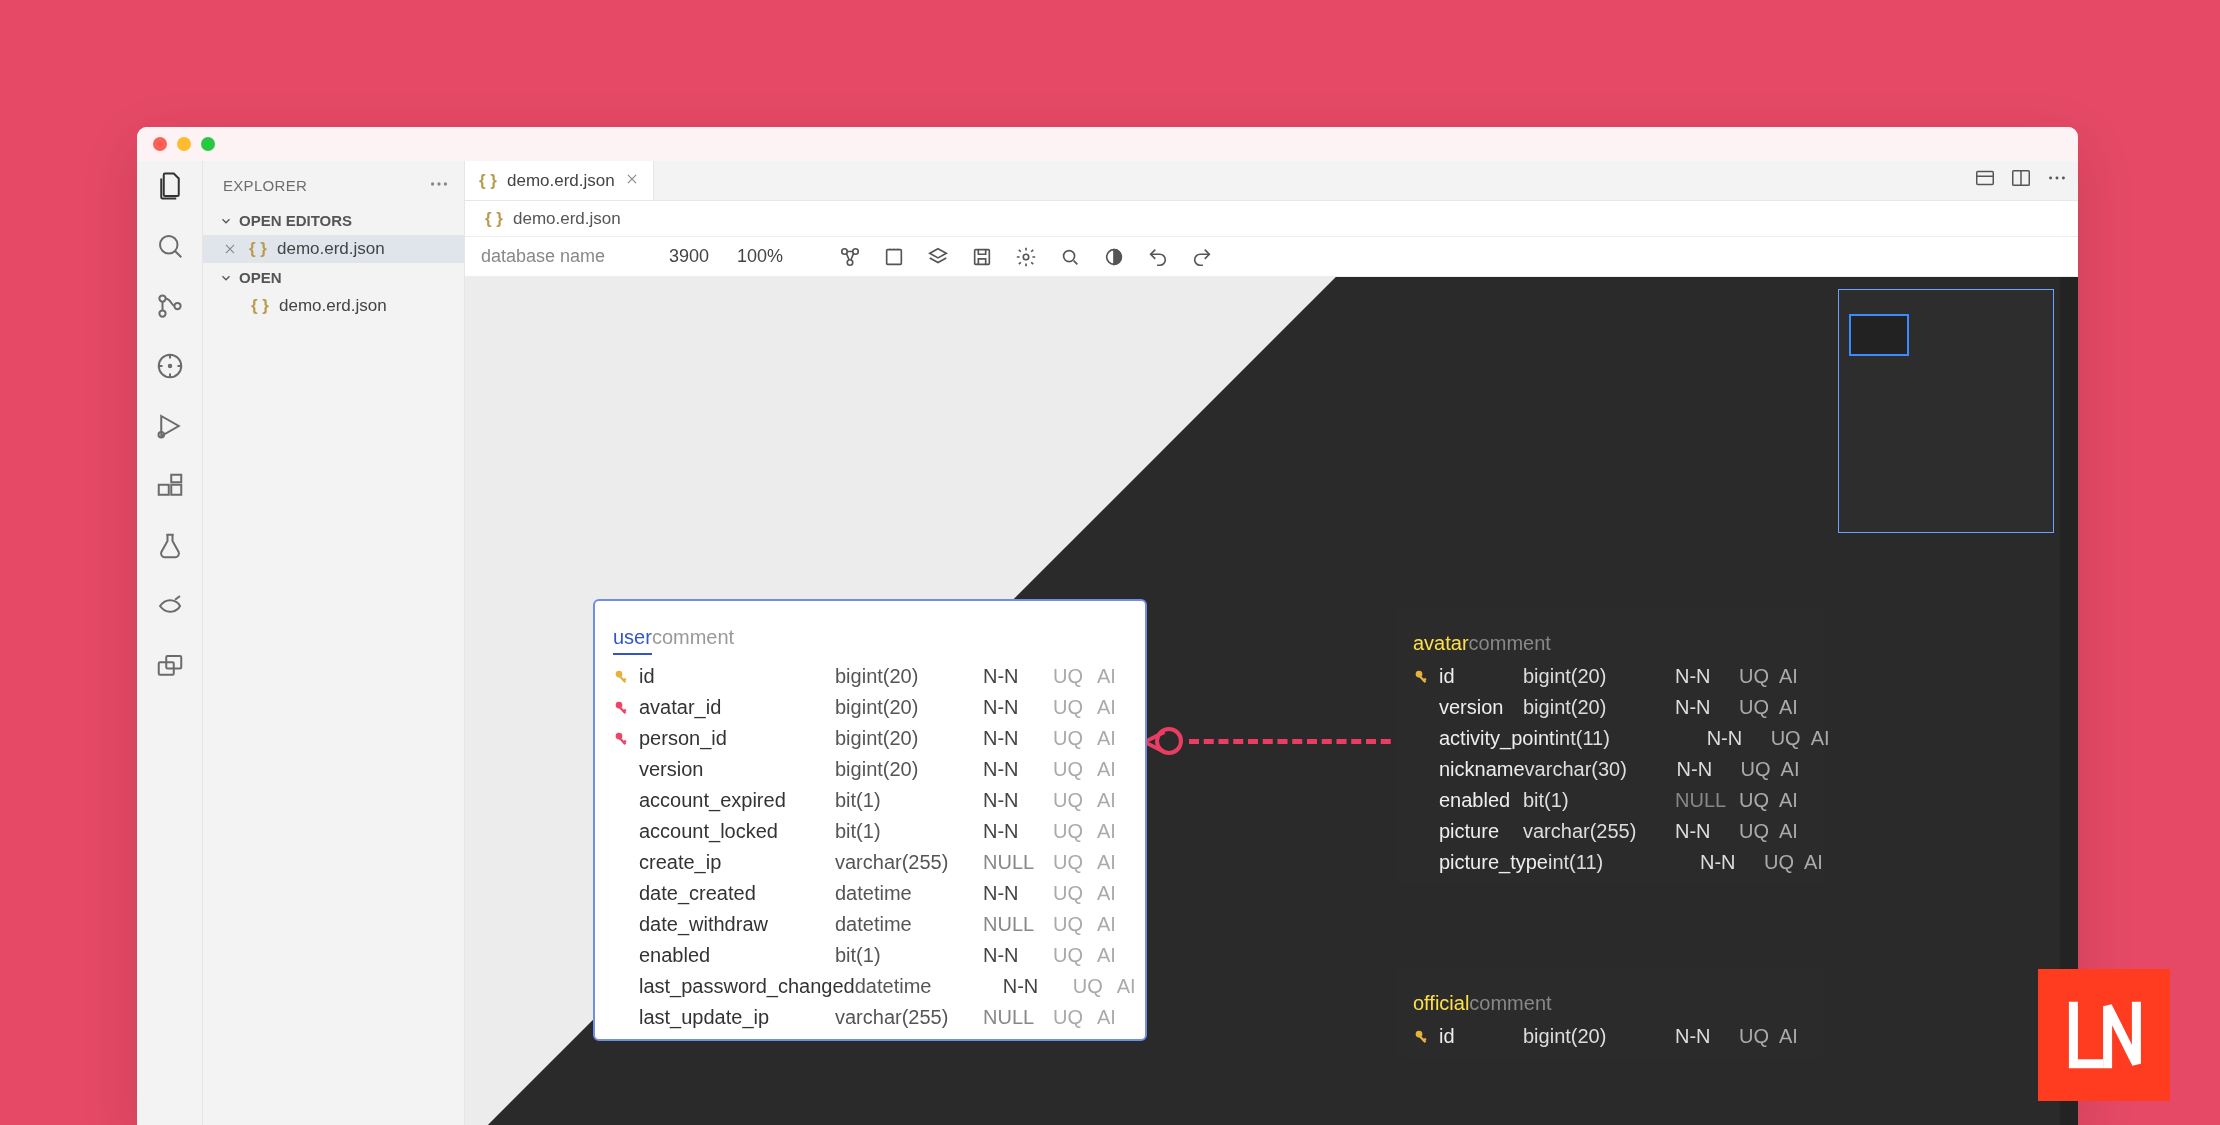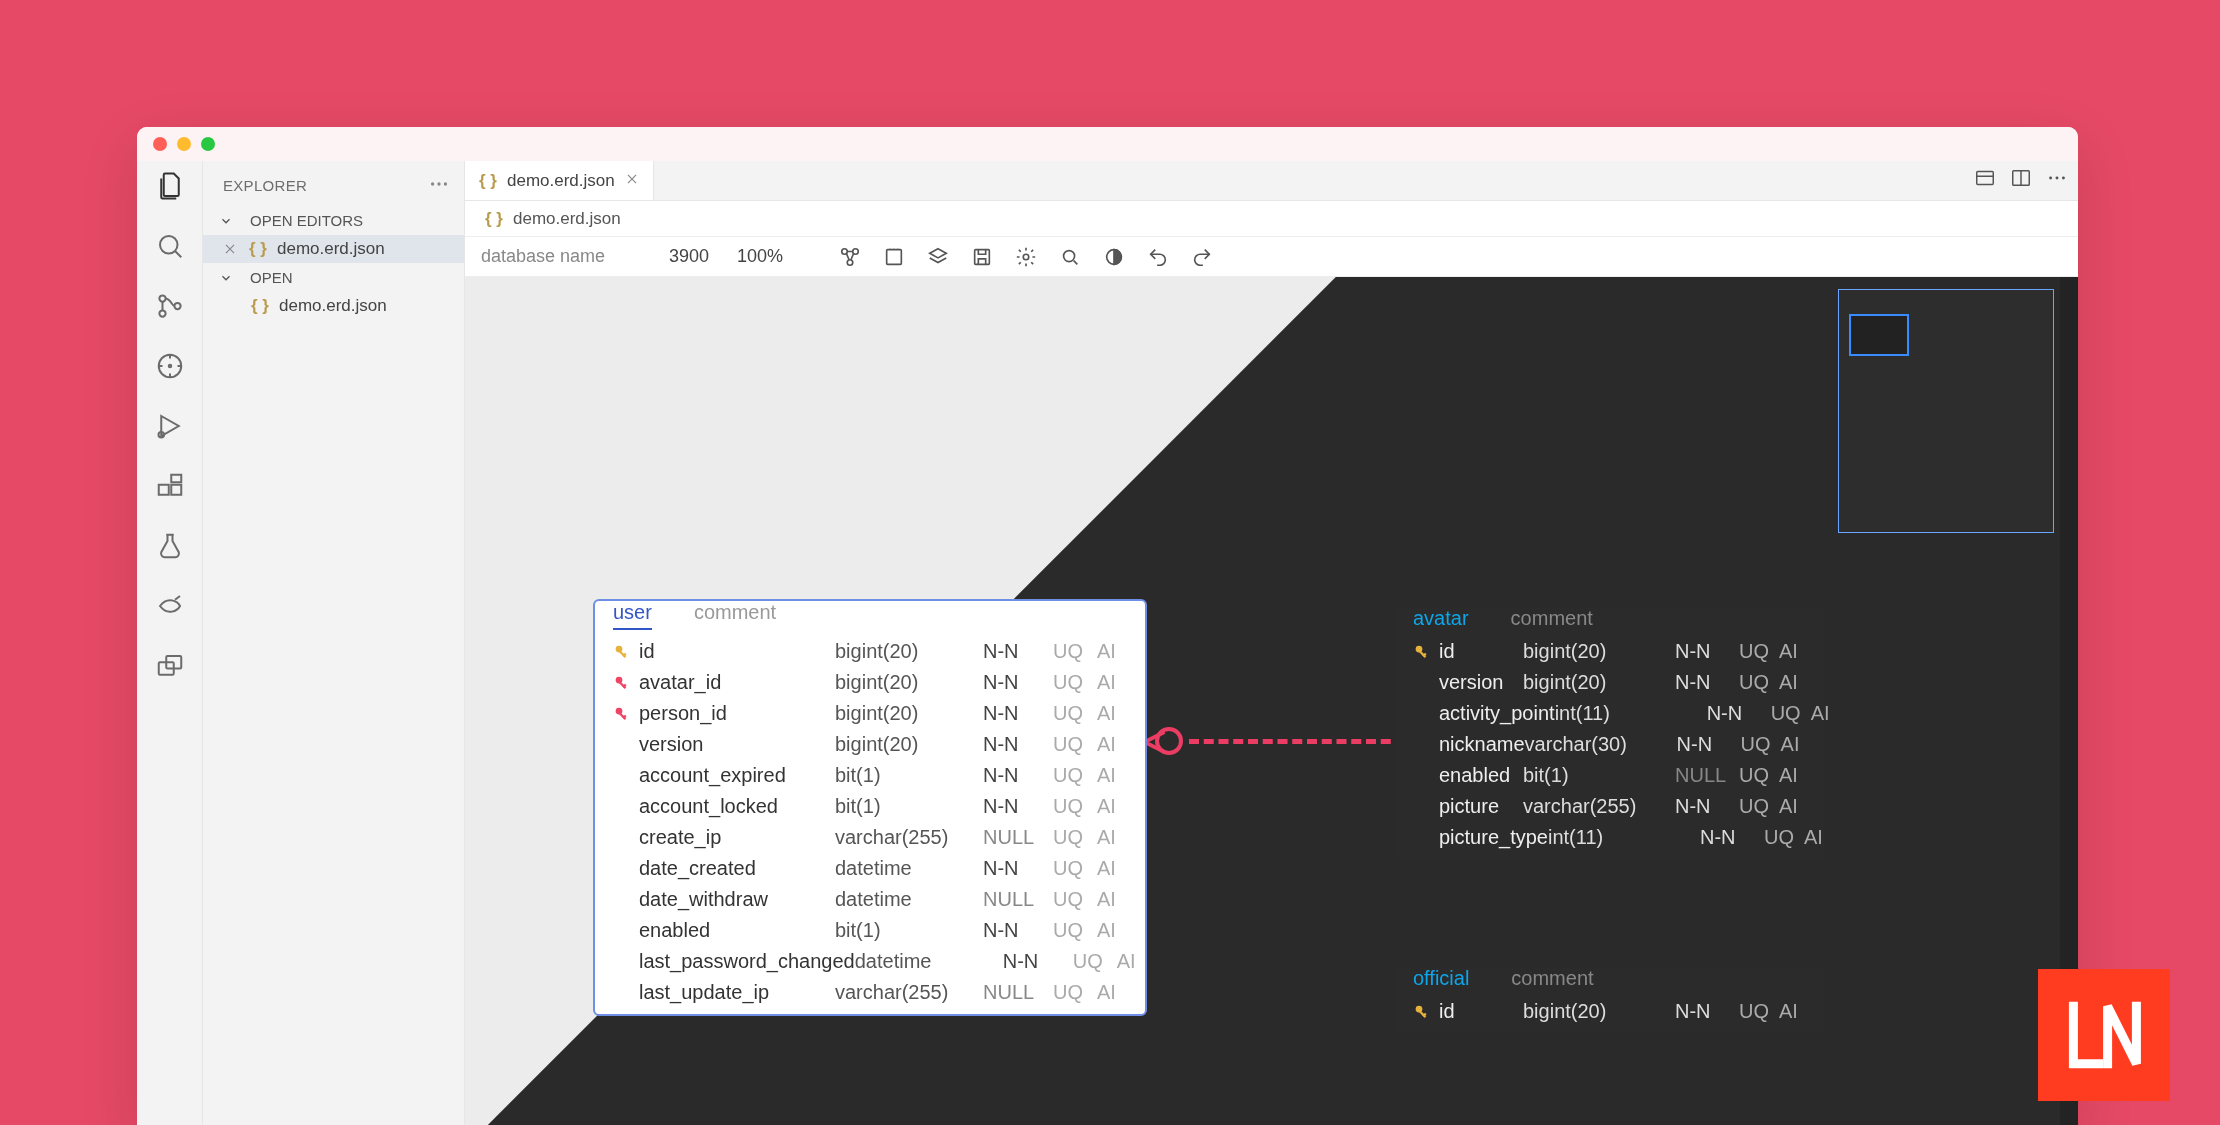--- a/index.html
+++ b/index.html
@@ -60,24 +60,24 @@
   display: flex;
   align-items: center;
   justify-content: space-between;
   padding: 12px 14px 8px 20px;
   font-size: 15px;
   letter-spacing: .3px;
   color: #6d6d6d;
 }
 .sb-sect {
   padding: 6px 12px 6px 16px;
-  font-weight: 400;
+  font-weight: 700;
   font-size: 15px;
   color: #555;
-  display:flex; align-items:center; gap:17px;
+  display:flex; align-items:center; gap:6px;
 }
 .sb-file {
   display: flex;
   align-items: center;
   gap: 10px;
   padding: 4px 0 4px 30px;
   font-size: 17px;
   color: #444;
 }
 .sb-file.open { background: #e0e5ec; padding-left: 20px; }
@@ -129,24 +129,24 @@
   font-size:20px;
 }
 .table.light{
   left:128px; top:322px; width:554px; background:#fff;
   border:2px solid #6f8fe6; color:#333;
 }
 .table.dark{ background:#2b2b2b; color:#ddd; }
 .table.dark.t1{ left:930px; top:330px; width:430px; }
 .table.dark.t2{ left:930px; top:690px; width:430px; }
 
-.thead{display:flex;gap:42px;padding:0 18px 6px 18px;font-size:20px;}
+.thead{display:flex;padding:25px 18px 6px 18px;font-size:20px;}
 .light .thead .tn{color:#3356c6;border-bottom:2px solid #3356c6;padding-bottom:4px;}
 .light .thead .tc{color:#999;}
-.dark .thead .tn{color:#0ea5e9;}
+.dark .thead .tn{color:#fde047;}
 .dark .thead .tc{color:#888;}
 
 .row{display:grid;grid-template-columns:26px 1fr 148px 70px 44px 30px;padding:4px 18px;align-items:center;}
 .dark .row{grid-template-columns:26px 1fr 152px 64px 40px 28px;}
 .k{display:inline-flex;}
 .cname{white-space:nowrap;}
 .light .cname{color:#333;}
 .dark .cname{color:#eee;font-weight:500;}
 .ctype{color:#555;} .dark .ctype{color:#ddd;}
 .cnn{color:#444;} .dark .cnn{color:#ddd;}

